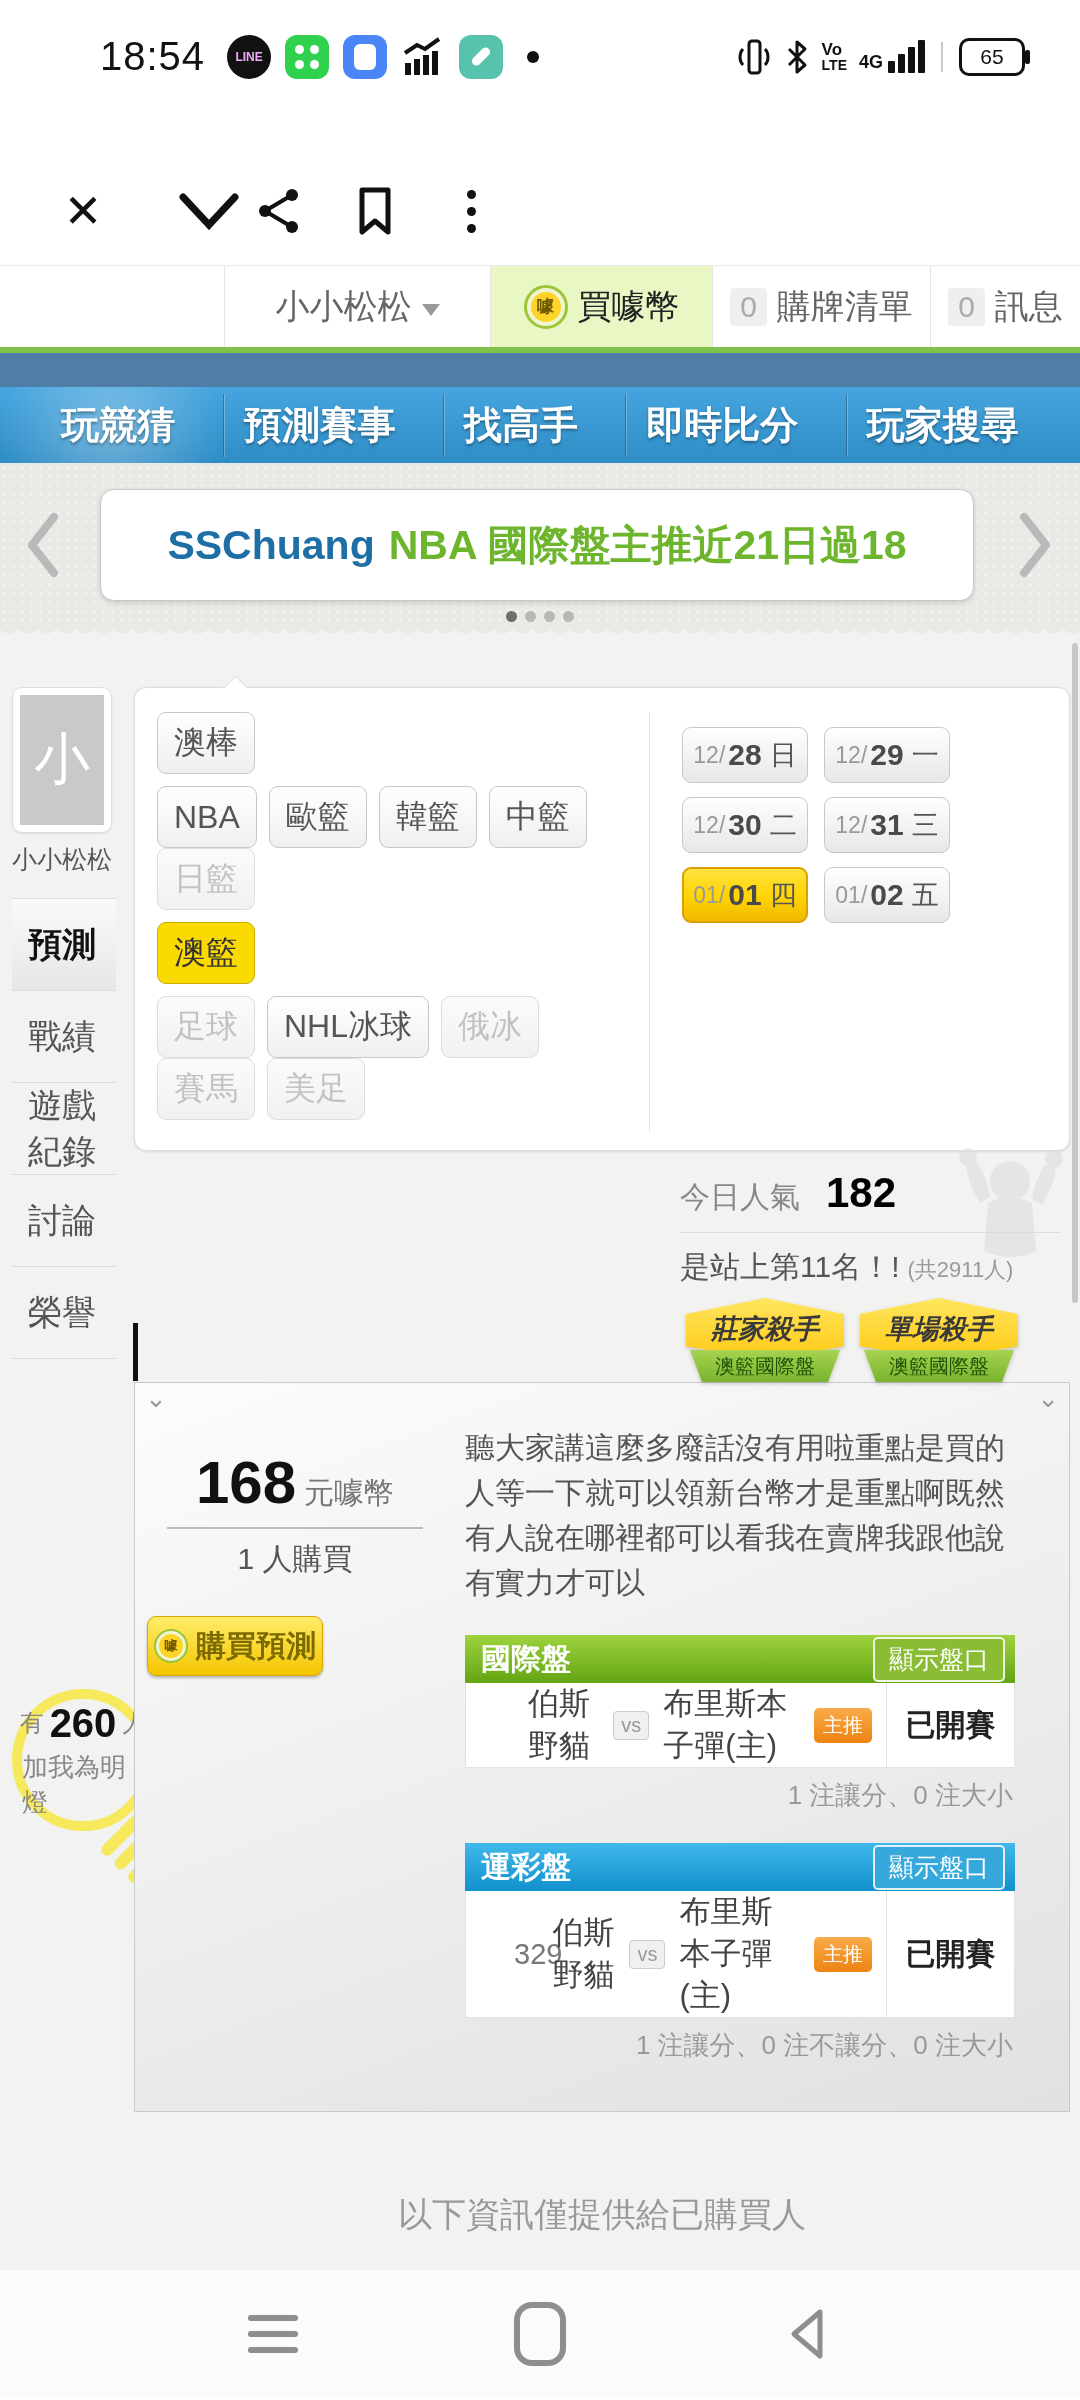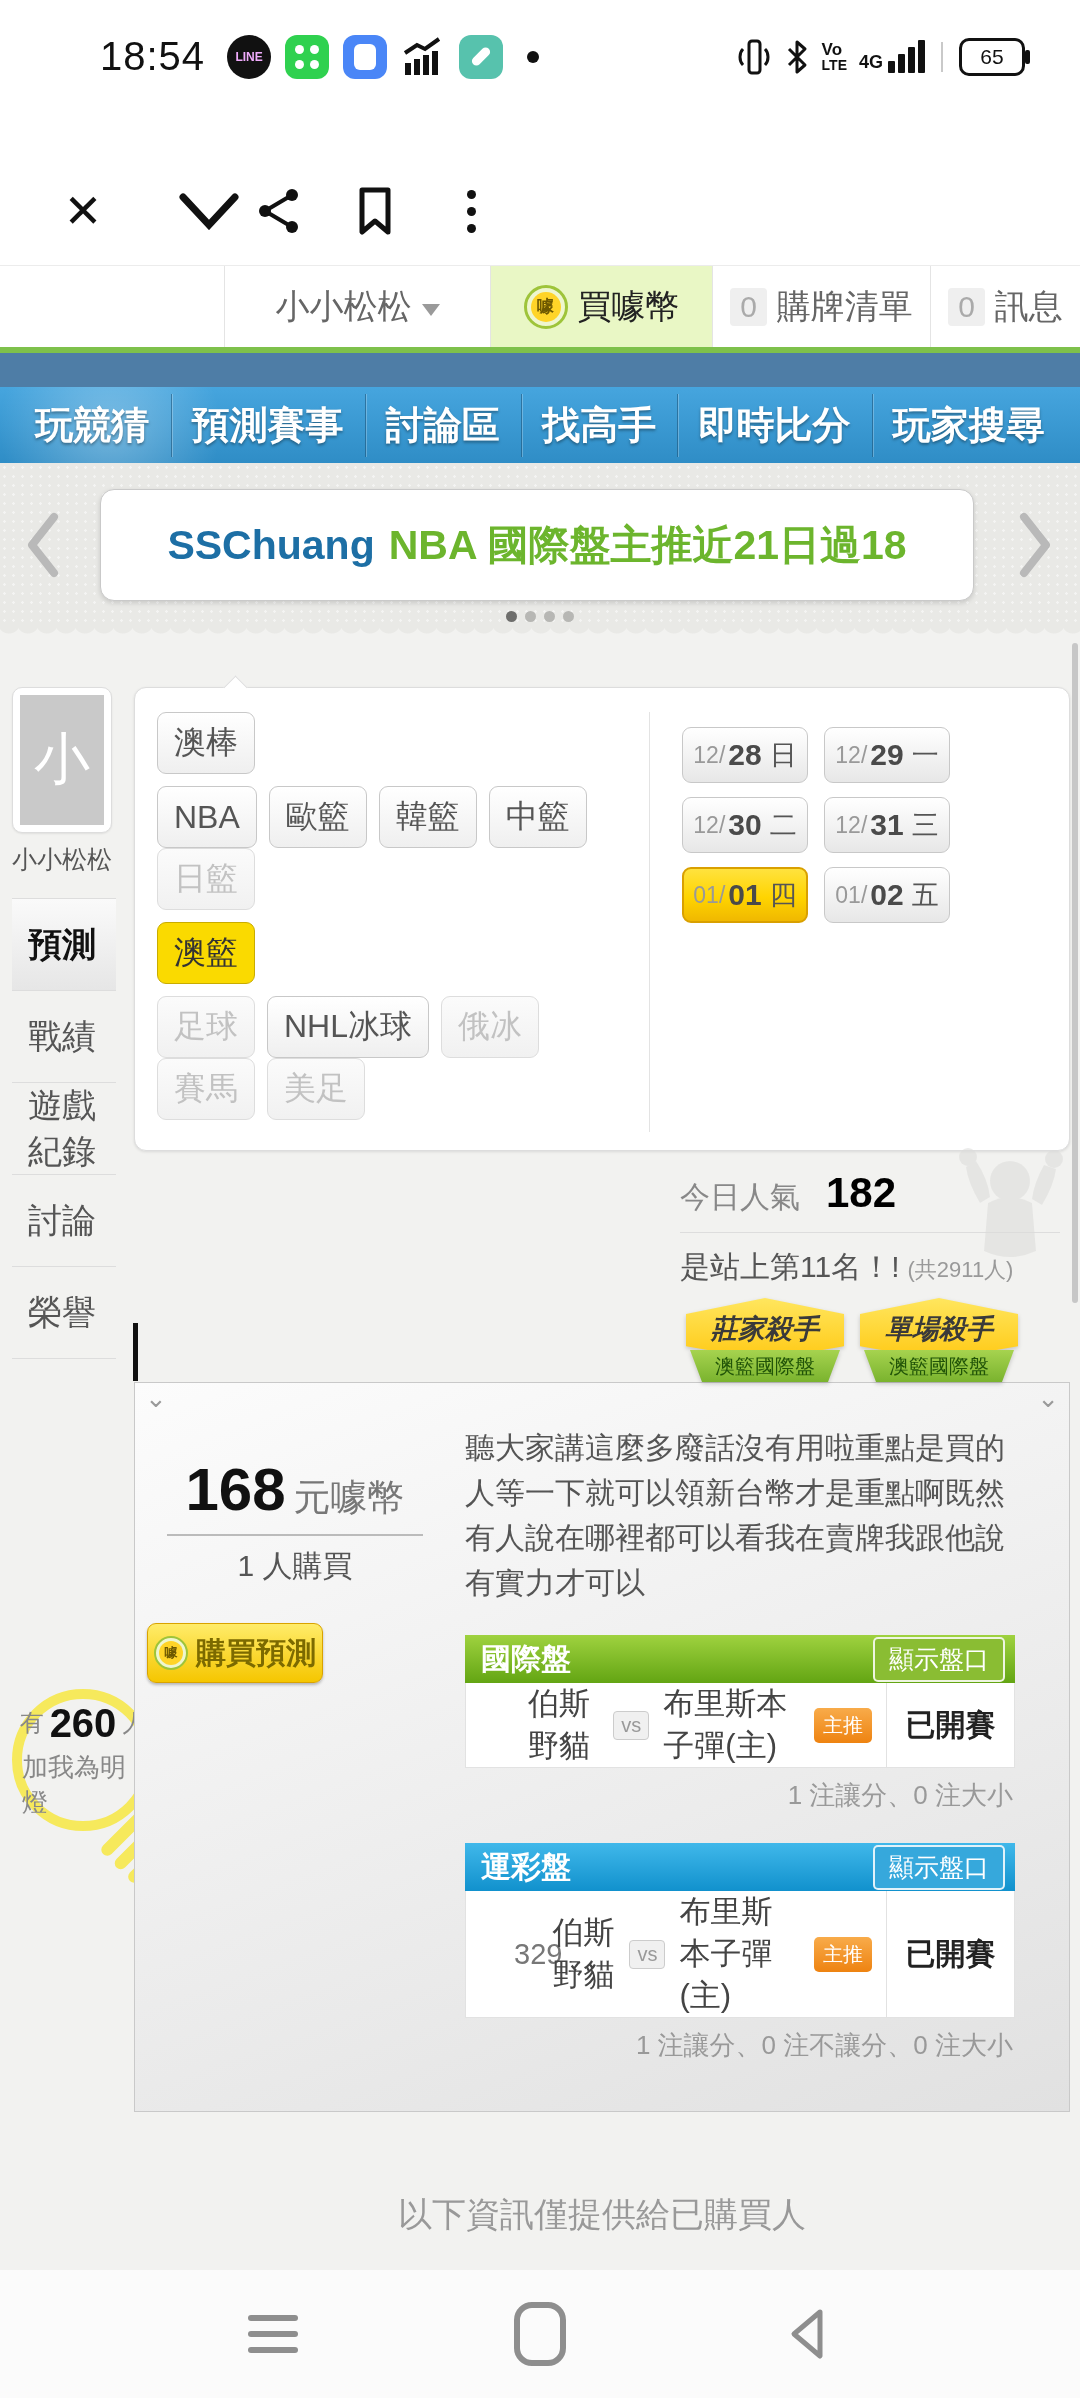--- a/index.html
+++ b/index.html
@@ -126,21 +126,21 @@
   .award-top{height:62px;background:linear-gradient(#ffe65e,#fc3);background:linear-gradient(#ffe65e,#ffc914);clip-path:polygon(0 26%,50% 0,100% 26%,100% 78%,50% 100%,0 78%);display:flex;align-items:center;justify-content:center;font-size:27px;font-weight:bold;color:#3a3a3a;font-style:italic;}
   .award-ribbon{margin:-10px 4px 0;height:32px;background:linear-gradient(#a6d34f,#7ab32e);clip-path:polygon(0 0,100% 0,92% 100%,8% 100%);display:flex;align-items:center;justify-content:center;font-size:20px;color:#215408;}
 
   .offer-card{position:relative;margin-top:34px;background:linear-gradient(160deg,#fcfcfc,#ededed 55%,#e1e1e1);border:1px solid #c9c9c9;display:flex;padding:42px 12px 48px 10px;}
   .offer-tick{position:absolute;left:-2px;top:-60px;width:5px;height:58px;background:#111;}
   .corner-mark{position:absolute;top:2px;font-size:26px;color:#9a9a9a;line-height:1;}
   .corner-mark.l{left:10px;}.corner-mark.r{right:10px;}
   .offer-left{width:300px;flex:none;text-align:center;}
   .price-line{display:flex;align-items:baseline;justify-content:center;gap:8px;}
   .price{font-size:60px;font-weight:bold;color:#111;}
-  .price-unit{font-size:37px;color:#777;margin-top:48px;}
+  .price-unit{font-size:30px;color:#777;margin-top:48px;}
   .price-hr{border:none;border-top:2px solid #bbb;margin:10px 22px;}
   .buyers{font-size:30px;color:#555;margin-top:6px;}
   .buy-btn{margin:36px auto 0 2px;width:176px;height:60px;border-radius:9px;background:linear-gradient(#ffec6a,#f5c600);border:1px solid #d9a300;box-shadow:0 2px 3px rgba(0,0,0,.25);display:flex;align-items:center;justify-content:center;gap:8px;font-size:30px;font-weight:bold;color:#7c6a00;}
   .buy-btn .coin{width:34px;height:34px;border-width:2px;}
   .buy-btn .coin i{width:24px;height:24px;font-size:13px;}
   .offer-right{flex:1;padding:0 42px 0 20px;}
   .offer-desc{font-size:30px;color:#555;line-height:1.5;min-height:112px;}
 
   .board{margin-top:30px;}
   .board-header{height:48px;display:flex;align-items:center;padding:0 10px 0 16px;color:#fff;font-weight:bold;font-size:30px;}
@@ -273,21 +273,20 @@
   <div class="sh-cell sh-msg">
     <span class="count-badge">0</span>
     <span>訊息</span>
   </div>
 </div>
 
 <div class="nav-topband"></div>
 <div class="main-nav">
   <span class="main-nav-item">玩競猜</span>
   <span class="main-nav-item">預測賽事</span>
-  <span class="main-nav-item">討論區</span>
   <span class="main-nav-item">找高手</span>
   <span class="main-nav-item">即時比分</span>
   <span class="main-nav-item">玩家搜尋</span>
 </div>
 
 <div class="banner-section">
   <span class="banner-arrow left">
     <svg width="36" height="68" viewBox="0 0 36 68">
         <polyline points="30,6 8,34 30,62" fill="none" stroke="#b9b9b9" stroke-width="8" stroke-linecap="round" stroke-linejoin="round"></polyline>
       </svg>

